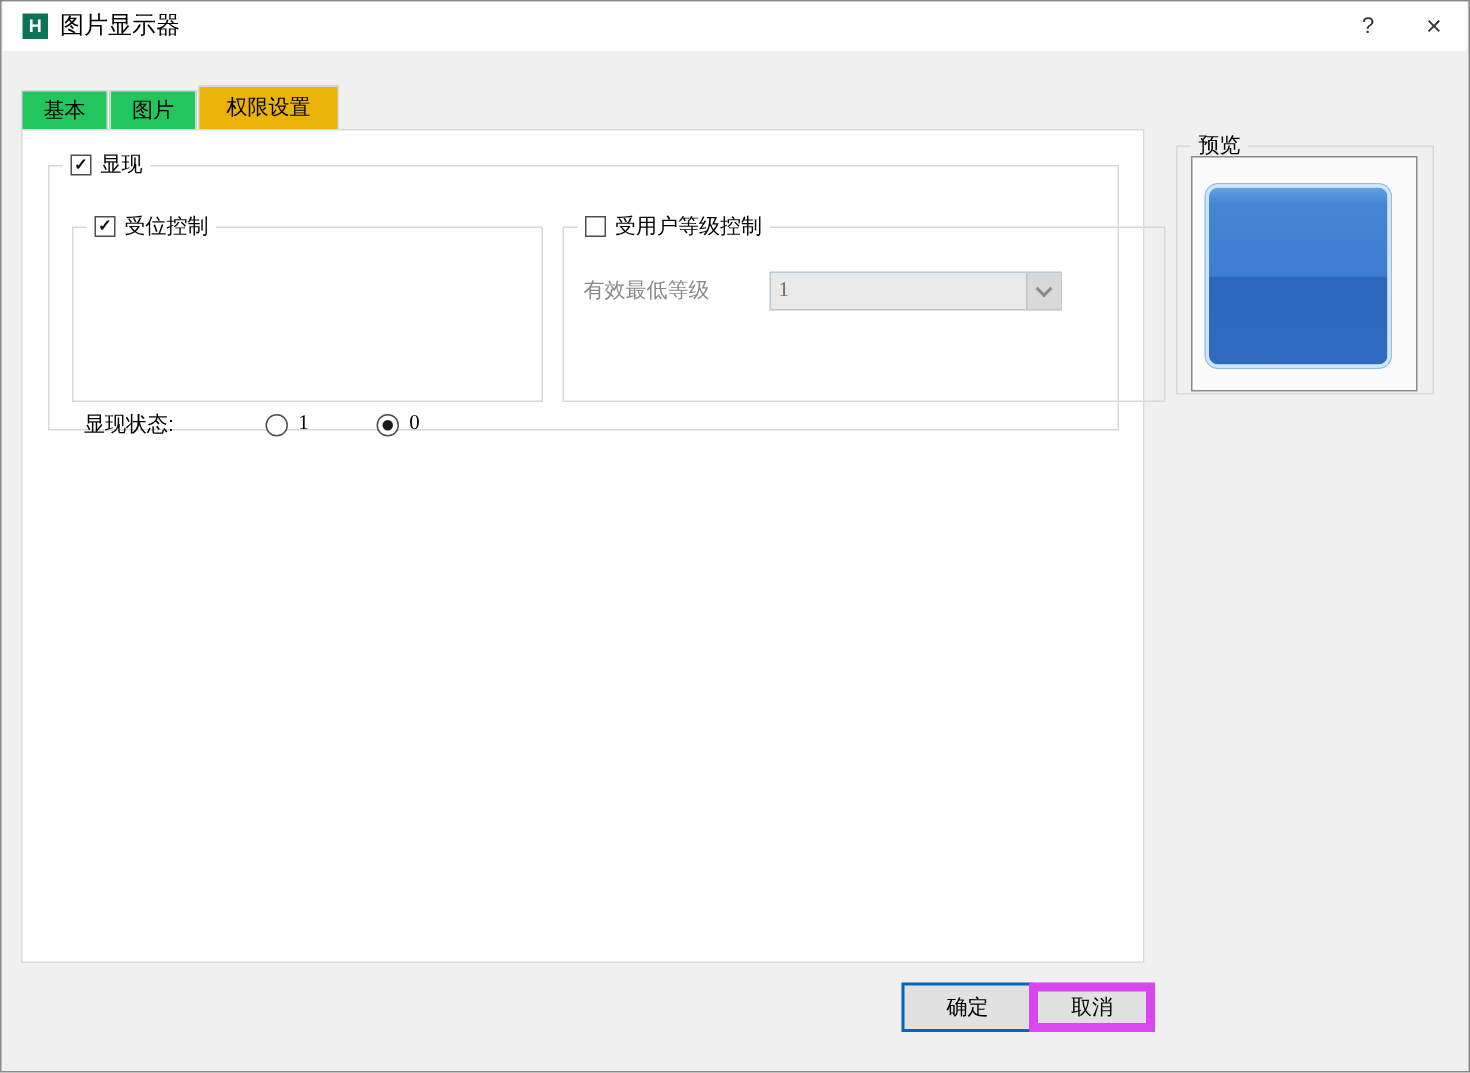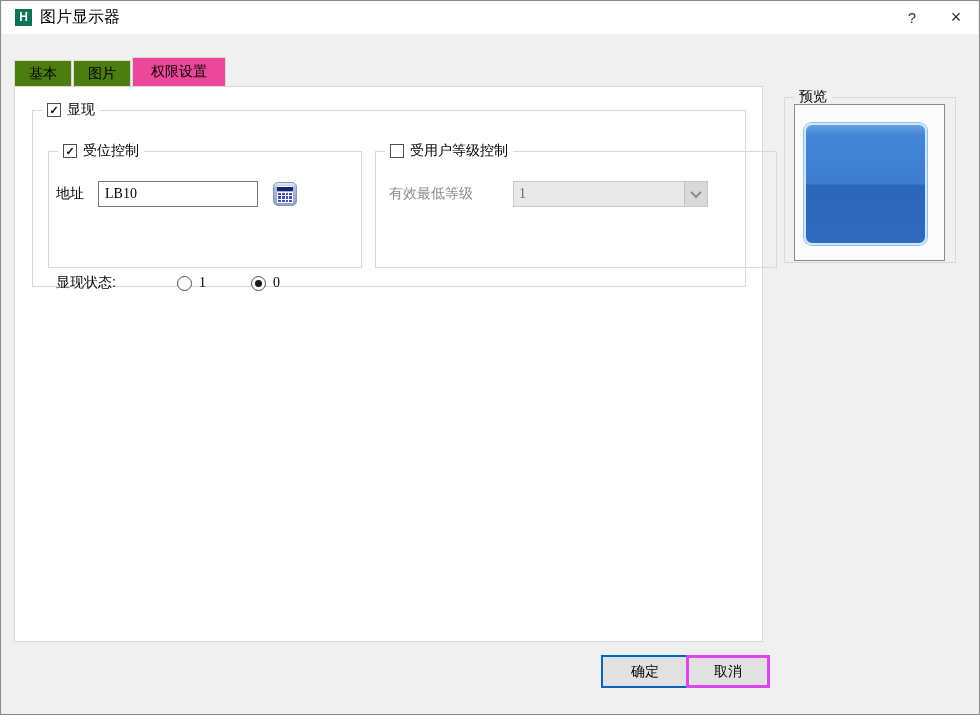--- a/index.html
+++ b/index.html
@@ -21,26 +21,26 @@
   .title-text { margin-left:8px; font-size:16px; color:#000; }
   .titlebar-buttons { margin-left:auto; display:flex; height:100%; }
   .tb-btn {
     width:44px; height:100%; display:flex; align-items:center; justify-content:center;
     font-size:15px; color:#333; cursor:default; background:transparent; border:none;
   }
   .tb-btn.close { font-size:18px; }
   
   .tabstrip { position:absolute; left:13px; top:59px; display:flex; align-items:flex-end; z-index:3; }
   .tab {
-    height:26px; padding:4px 14px; background:#4d7c0f; border:1px solid #d9d9d9;
+    height:26px; padding:4px 14px; background:#22c55e; border:1px solid #d9d9d9;
     border-bottom:none; font-size:14px; color:#000; display:flex; align-items:center;
     margin-right:1px;
   }
   .tab.active {
-    height:29px; background:#ec4899; position:relative; z-index:4;
+    height:29px; background:#eab308; position:relative; z-index:4;
     padding:0 18px; margin-top:-3px;font-family:Liberation Mono, monospace;
   }
   
   .tabpage {
     position:absolute; left:13px; top:85px; width:749px; height:556px;
     background:#ffffff; border:1px solid #d9d9d9; z-index:2;
   }
   
   .groupbox { position:absolute; border:1px solid #d8d8d8; }
   .gb-legend {
@@ -116,21 +116,21 @@
     background:#fbfbfb; border:1px solid #8a8a8a;
   }
   .preview-image {
     position:absolute; left:9px; top:18px; width:123px; height:122px;
     border-radius:8px; border:2px solid #cfe6fb;
     box-shadow:0 0 0 1px #93bfe9;
     background:linear-gradient(180deg,#63a2e3 0%,#4486d6 9%,#3d7ccf 50%,#2c66bb 51%,#2f6bc0 100%);
   }
   
   .btn {
-    position:absolute; height:33px; background:#e1e1e1; border:3px solid #d946ef;
+    position:absolute; height:33px; background:#e1e1e1; border:6px solid #d946ef;
     font-family:"Liberation Sans", sans-serif; font-size:14px; color:#000;
     display:flex; align-items:center; justify-content:center; cursor:default;
   }
   .btn.default { border:2px solid #0067c0; }
 </style>
 </head>
 <body>
 
 <div class="window">
 
@@ -164,43 +164,20 @@
       </div>
 
       <div class="groupbox" style="left:15px; top:40px; width:314px; height:117px;">
         <div class="gb-legend">
           <span class="checkbox checked">
             <span class="mark">✓</span>
           </span>
           <span class="label14">受位控制</span>
         </div>
 
-        <div class="field-row" style="left:7px; top:29px; gap:14px;">
-          <span class="label14">地址</span>
-          <input class="textinput" type="text" value="LB10" style="">
-          <button class="keypad-btn">
-            <span class="keypad" style="display:block;">
-              <span class="screen" style="display:block;"></span>
-              <span class="keys">
-                <i></i>
-                  <i></i>
-                  <i></i>
-                  <i></i>
-                  <i></i>
-                  <i></i>
-                  <i></i>
-                  <i></i>
-                  <i></i>
-                  <i></i>
-                  <i></i>
-                  <i></i>
-              </span>
-            </span>
-          </button>
-        </div>
 
         <div class="field-row" style="left:7px; top:82px;margin-top:40px;">
           <span class="label14">显现状态:</span>
           <span class="radio" style="margin-left:61px;"></span>
           <span class="label14" style="margin-left:7px; font-family:'Liberation Serif',serif;">1</span>
           <span class="radio selected" style="margin-left:45px;"></span>
           <span class="label14" style="margin-left:7px; font-family:'Liberation Serif',serif;">0</span>
         </div>
       </div>
 

